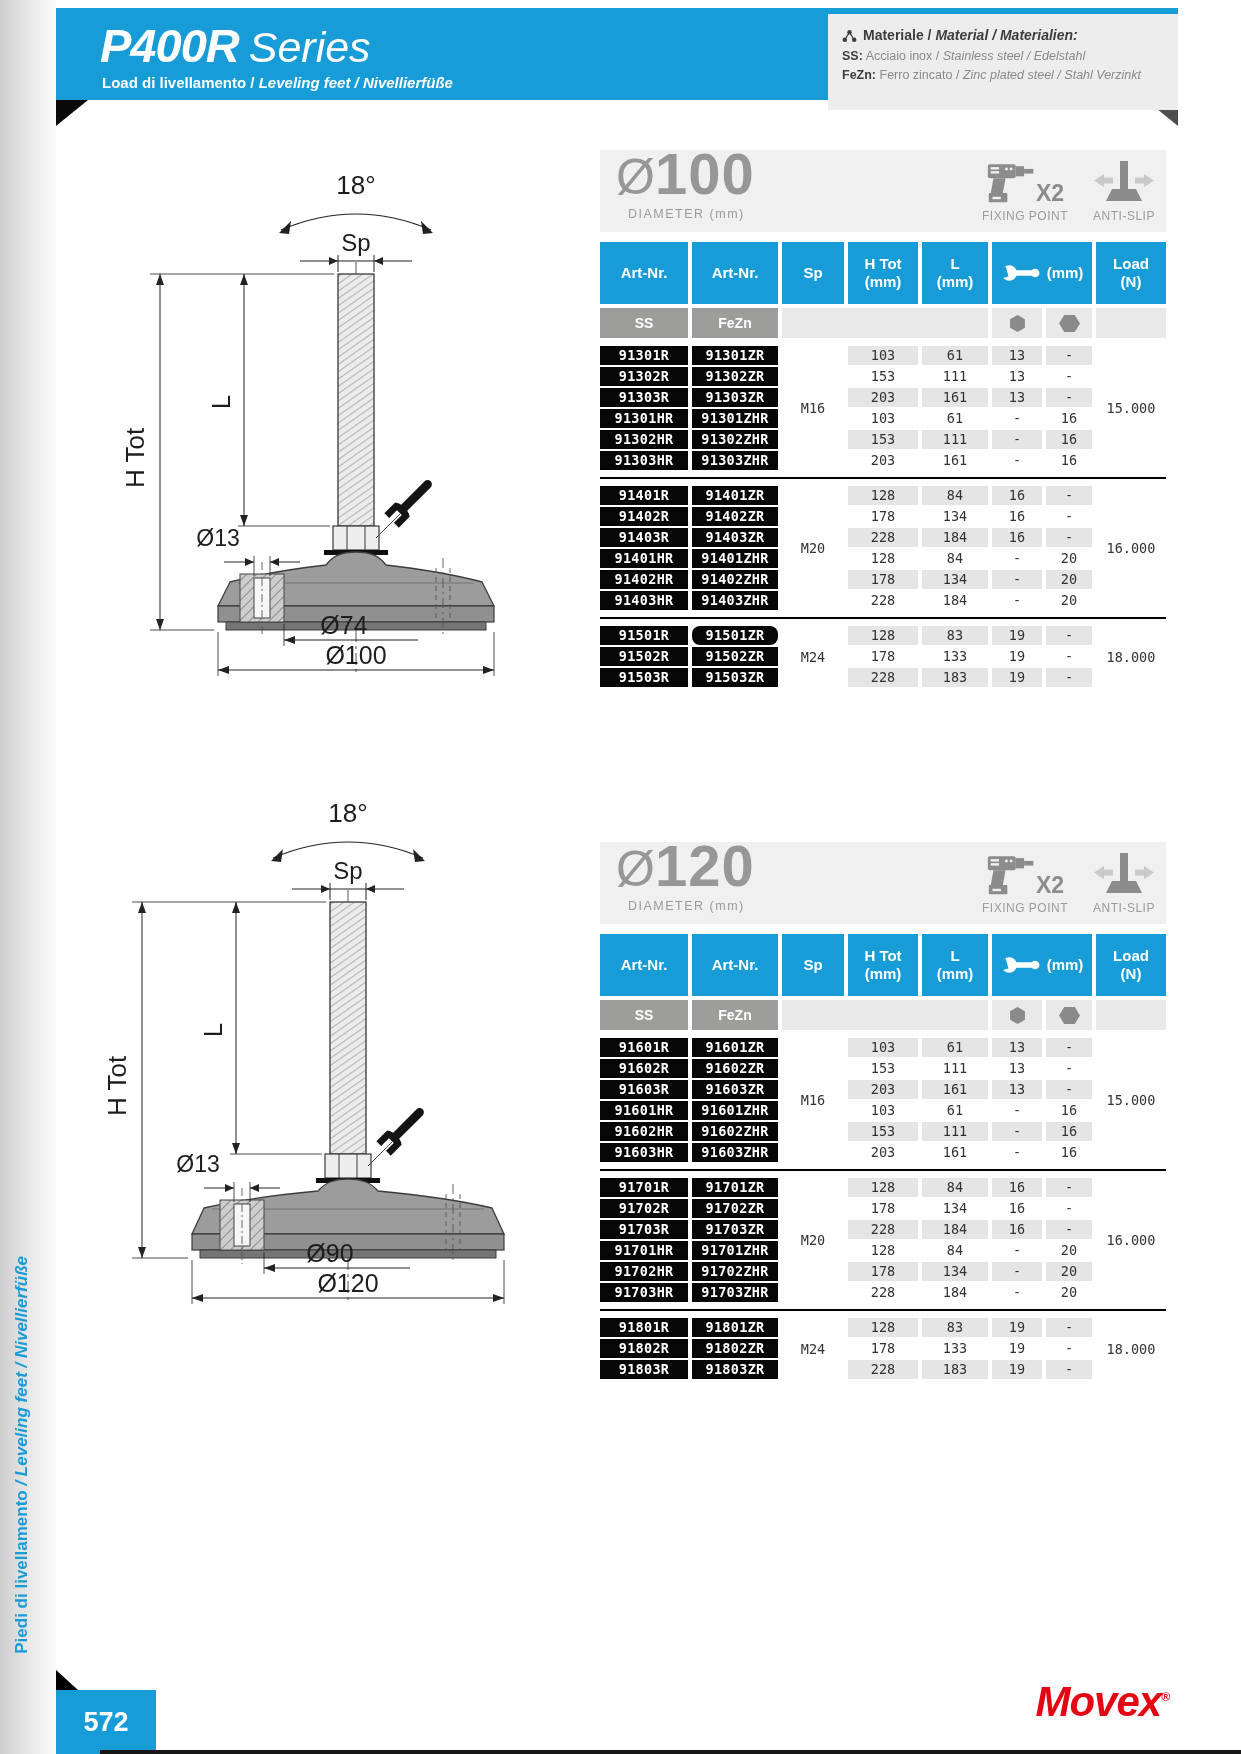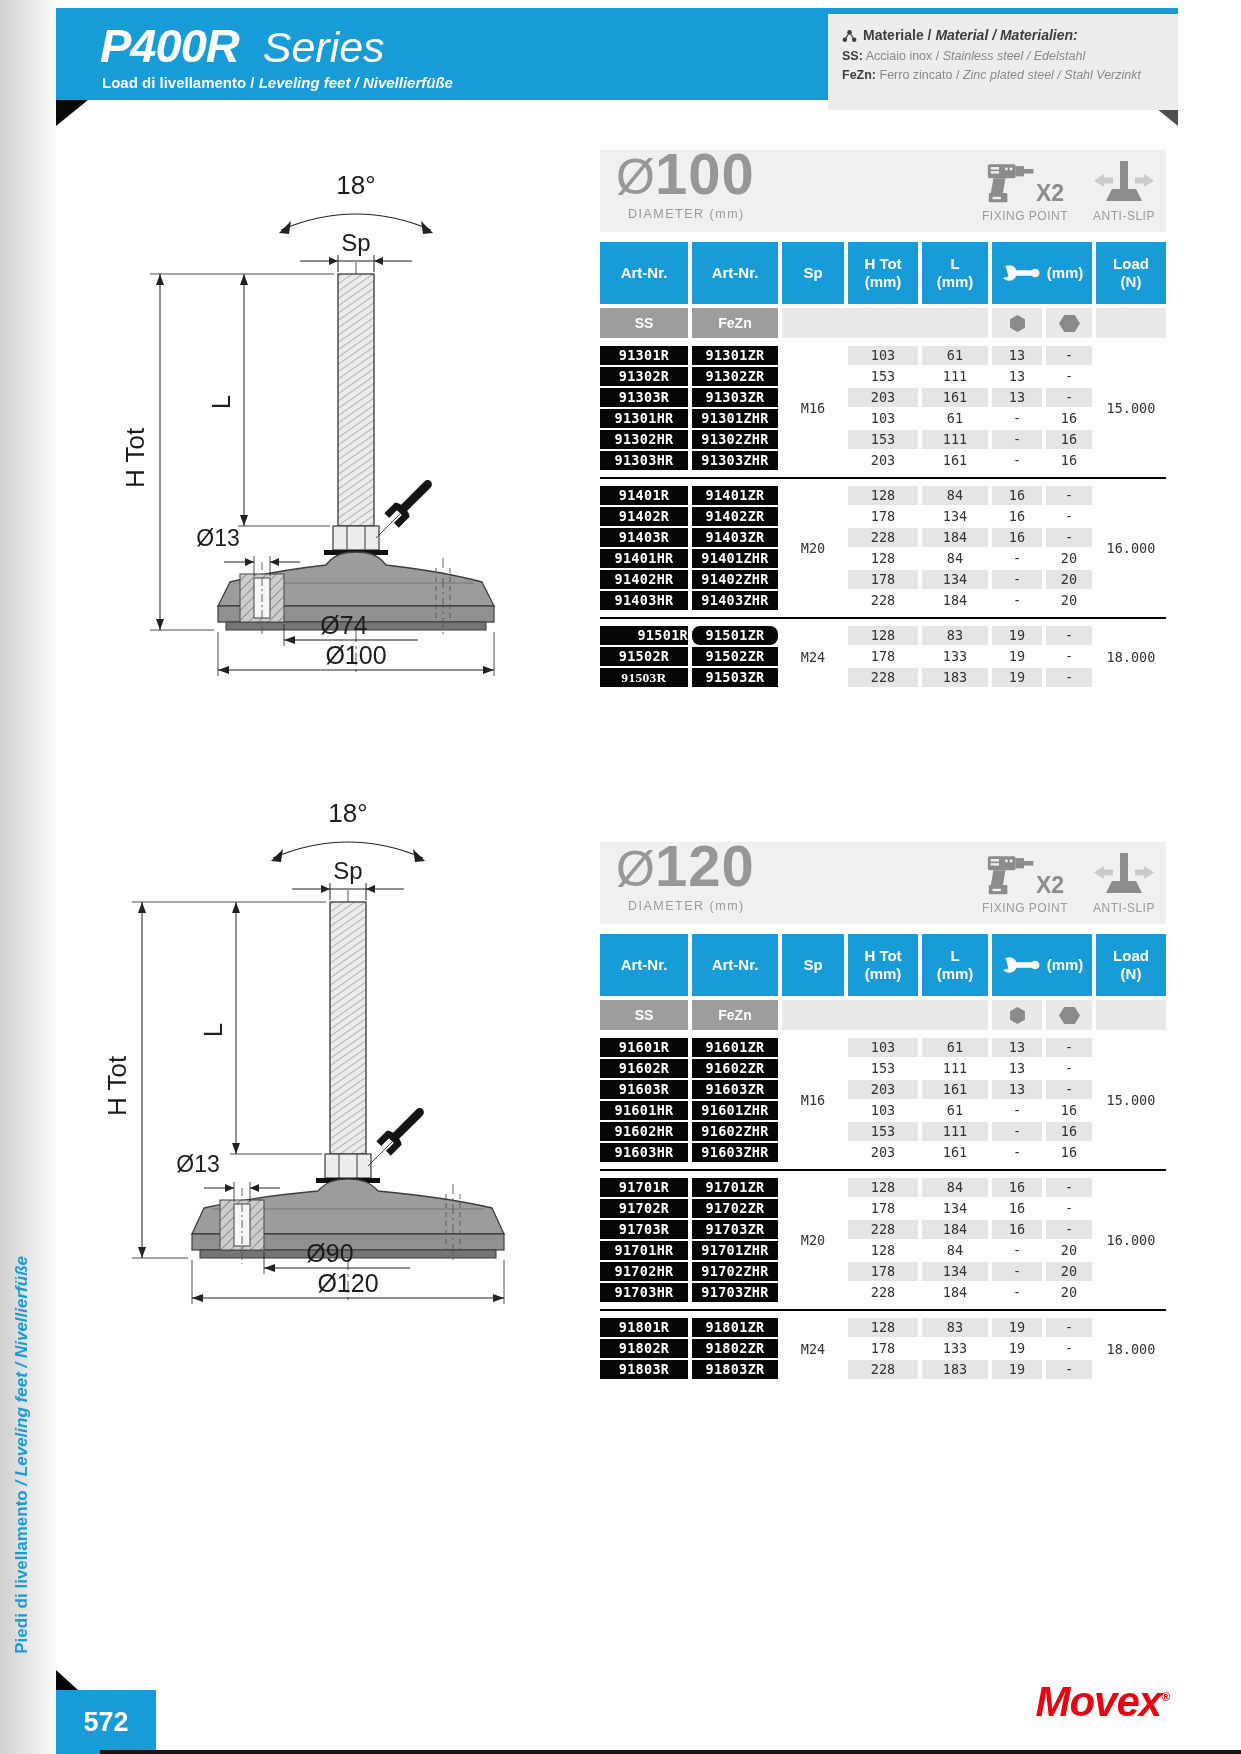--- a/index.html
+++ b/index.html
@@ -10,21 +10,21 @@
       background:linear-gradient(90deg,#cfcfcf 0%,#e9e9e9 55%,#fbfbfb 100%);}
   .side-vertical{position:absolute;left:12px;bottom:100px;writing-mode:vertical-rl;
       transform:rotate(180deg);color:#189CD8;font-size:17px;white-space:nowrap;}
   .side-vertical .b{font-weight:bold;}
   .side-vertical .i{font-weight:bold;font-style:italic;}
   
   .banner{position:absolute;left:56px;top:8px;width:1122px;height:92px;background:#189CD8;
       color:#fff;padding-left:44px;box-sizing:border-box;}
   .banner .ttl{position:absolute;top:10px;left:44px;white-space:nowrap;}
   .banner .ttl .main{font-size:47px;font-weight:900;font-style:italic;letter-spacing:-1px;}
-  .banner .ttl .suffix{font-size:43px;font-weight:400;font-style:italic;margin-left:24px;}
+  .banner .ttl .suffix{font-size:43px;font-weight:400;font-style:italic;margin-left:10px;}
   .banner .sub{position:absolute;left:46px;top:66px;font-size:15px;font-weight:bold;}
   .banner .sub .i{font-style:italic;}
   .tri-left{position:absolute;left:56px;top:100px;width:0;height:0;
       border-top:26px solid #0a0a0a;border-right:32px solid transparent;}
   .tri-right{position:absolute;left:1146px;top:100px;width:0;height:0;
       border-top:26px solid #4E4E4E;border-left:32px solid transparent;}
   
   .mat-box{position:absolute;left:828px;top:14px;width:350px;height:96px;background:#EDEDED;
       box-sizing:border-box;padding:11px 14px;color:#8A8A8A;font-size:12.5px;line-height:1.55;}
   .mat-box .title{font-size:14px;color:#3D3D3C;font-weight:bold;display:flex;align-items:center;gap:6px;}
@@ -437,33 +437,33 @@
           <div class="art" style="grid-area: 6 / 2;">91403ZHR</div>
           <div class="num" style="grid-area: 6 / 4;">228</div>
           <div class="num" style="grid-area: 6 / 5;">184</div>
           <div class="num" style="grid-area: 6 / 6;">-</div>
           <div class="num" style="grid-area: 6 / 7;">20</div>
           <div class="merge" style="grid-area: 1 / 3 / -1;">M20</div>
           <div class="merge" style="grid-area: 1 / 8 / -1;">16.000</div>
         </div>
         <div class="group-sep"></div>
         <div class="tgroup" style="grid-template-rows: repeat(3, 19px);">
-          <div class="art" style="grid-area: 1 / 1; text-align: right;">91501R</div>
+          <div class="art" style="grid-area: 1 / 1;">91501R</div>
           <div class="art" style="grid-area: 1 / 2; border-radius: 8px;">91501ZR</div>
           <div class="num stripe" style="grid-area: 1 / 4;">128</div>
           <div class="num stripe" style="grid-area: 1 / 5;">83</div>
           <div class="num stripe" style="grid-area: 1 / 6;">19</div>
           <div class="num stripe" style="grid-area: 1 / 7;">-</div>
           <div class="art" style="grid-area: 2 / 1;">91502R</div>
           <div class="art" style="grid-area: 2 / 2;">91502ZR</div>
           <div class="num" style="grid-area: 2 / 4;">178</div>
           <div class="num" style="grid-area: 2 / 5;">133</div>
           <div class="num" style="grid-area: 2 / 6;">19</div>
           <div class="num" style="grid-area: 2 / 7;">-</div>
-          <div class="art" style="grid-area: 3 / 1; font-family: Liberation Serif, serif;">91503R</div>
+          <div class="art" style="grid-area: 3 / 1;">91503R</div>
           <div class="art" style="grid-area: 3 / 2;">91503ZR</div>
           <div class="num stripe" style="grid-area: 3 / 4;">228</div>
           <div class="num stripe" style="grid-area: 3 / 5;">183</div>
           <div class="num stripe" style="grid-area: 3 / 6;">19</div>
           <div class="num stripe" style="grid-area: 3 / 7;">-</div>
           <div class="merge" style="grid-area: 1 / 3 / -1;">M24</div>
           <div class="merge" style="grid-area: 1 / 8 / -1;">18.000</div>
         </div>
       </div>
   </div>

